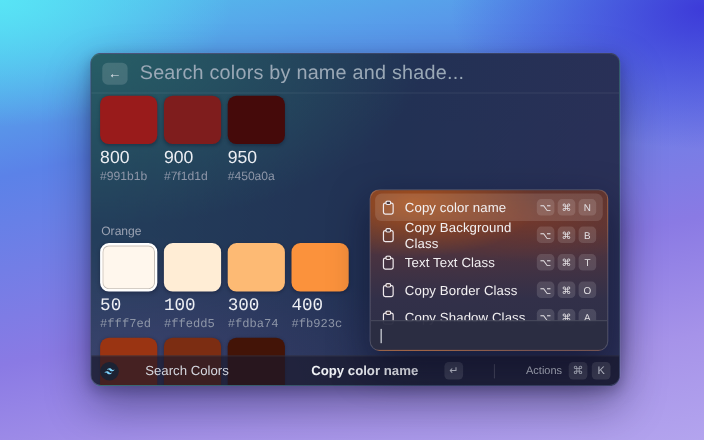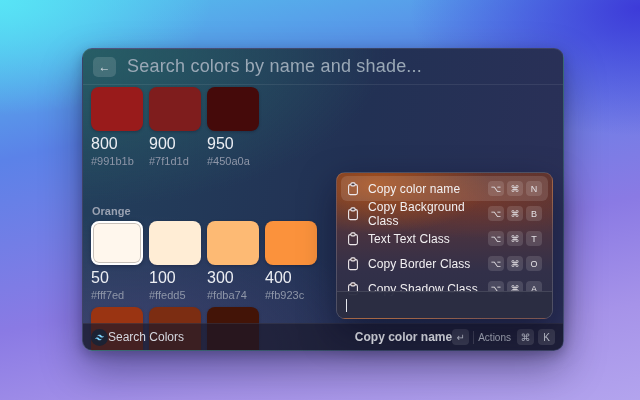--- a/index.html
+++ b/index.html
@@ -48,28 +48,28 @@
     box-shadow:0 1px 3px rgba(0,0,20,.25);
   }
   .swatch.tall { height:52px; }
   .swatch.selected {
     border:2px solid #ffffff;
     box-shadow:inset 0 0 0 1px rgba(0,0,0,.22), 0 1px 4px rgba(0,0,20,.3);
   }
   .shade-label { margin-top:4px; font-size:16px; color:#eceef3; }
   .hex-label { margin-top:2px; font-size:11px; color:#8e96a8; }
 
-  .section-label { position:absolute; left:9px; top:120px; font-size:11px; color:#9aa2b2;font-weight:bold; }
+  .section-label { position:absolute; left:9px; top:120px; font-size:11px; color:#9aa2b2; }
 
   
   .statusbar {
     position:absolute; left:0; right:0; bottom:0; height:27px;
     background:rgba(26,25,42,.66);
     border-top:1px solid rgba(255,255,255,.07);
-    display:flex; align-items:center; padding:0 8px; gap:0;
+    display:flex; align-items:center; padding:0 8px; gap:24px;
   }
   .app-logo {
     width:17px; height:17px; border-radius:50%; background:#1c2233;
     display:flex; align-items:center; justify-content:center; flex:none;
   }
   .app-name { font-size:12px; color:#d4d7df; }
   .statusbar .spacer { flex:1; }
   .primary-action { font-size:12px; font-weight:bold; color:#eef0f4; }
   .keycap {
     min-width:17px; height:16px; padding:0 3px; border-radius:4px;
@@ -137,21 +137,21 @@
             <div class="shade-label">900</div>
             <div class="hex-label">#7f1d1d</div>
           </div>
           <div class="swatch-cell">
             <div class="swatch" style="background: rgb(69, 10, 10);"></div>
             <div class="shade-label">950</div>
             <div class="hex-label">#450a0a</div>
           </div>
         </div>
       <div class="section-label">Orange</div>
-      <div class="swatch-row" style="top:136px;" id="orange-row1">
+      <div class="swatch-row" style="top:136px;font-family:Liberation Mono, monospace;" id="orange-row1">
           <div class="swatch-cell">
             <div class="swatch selected" style="background: rgb(255, 247, 237);"></div>
             <div class="shade-label">50</div>
             <div class="hex-label">#fff7ed</div>
           </div>
           <div class="swatch-cell">
             <div class="swatch" style="background: rgb(255, 237, 213);"></div>
             <div class="shade-label">100</div>
             <div class="hex-label">#ffedd5</div>
           </div>

